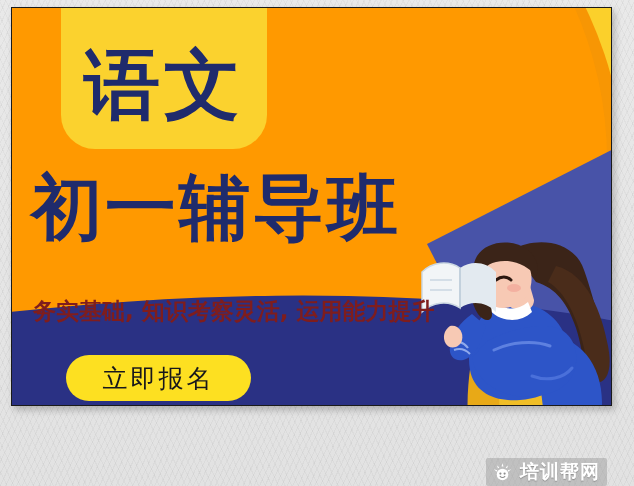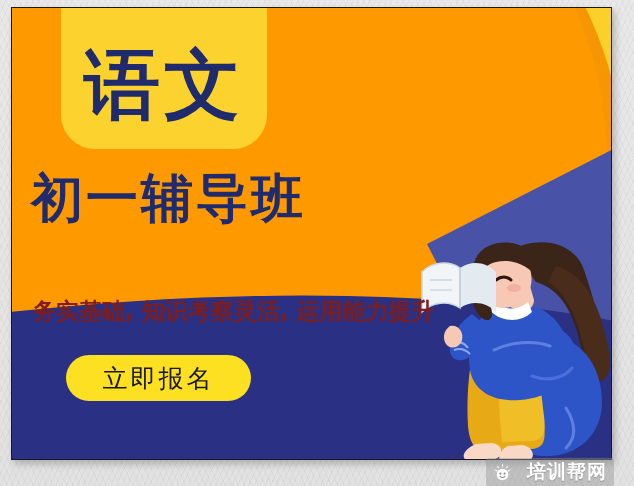--- a/index.html
+++ b/index.html
@@ -25,21 +25,21 @@
       linear-gradient(#e9e9e9, #e2e2e2);
     overflow: hidden;
   }
 
   
   #banner {
     position: absolute;
     left: 11px;
     top: 7px;
     width: 601px;
-    height: 453px;
+    height: 399px;
     overflow: hidden;
     background: #FF9900;
     border: 1px solid #1a1a1a;
     box-sizing: border-box;
     box-shadow: 3px 4px 7px rgba(0,0,0,0.22);
   }
 
   .art { position: absolute; }
   #yellow-wedge-2 {
     right: -150px;
@@ -118,21 +118,21 @@
     line-height: 1;
     padding-bottom: 26px;
     white-space: nowrap;
   }
 
   
   #headline {
     position: absolute;
     left: 19px;
     top: 164px;
-    font-size: 52px;
+    font-size: 71px;
     font-weight: 700;
     color: #1F2B6C;
     letter-spacing: 3px;
     line-height: 1;
     white-space: nowrap;
   }
 
   
   #subhead {
     position: absolute;
@@ -179,21 +179,21 @@
 
   
   #watermark {
     position: absolute;
     left: 486px;
     top: 458px;
     height: 28px;
     padding: 0 7px 0 6px;
     display: flex;
     align-items: center;
-    gap: 14px;
+    gap: 7px;
     background: rgba(150,150,150,0.45);
     border-radius: 2px;
   }
   #watermark-icon { width: 21px; height: 21px; display:block; }
   #watermark-label {
     font-size: 19px;
     font-weight: 700;
     color: #ffffff;
     letter-spacing: 1px;
     white-space: nowrap;

